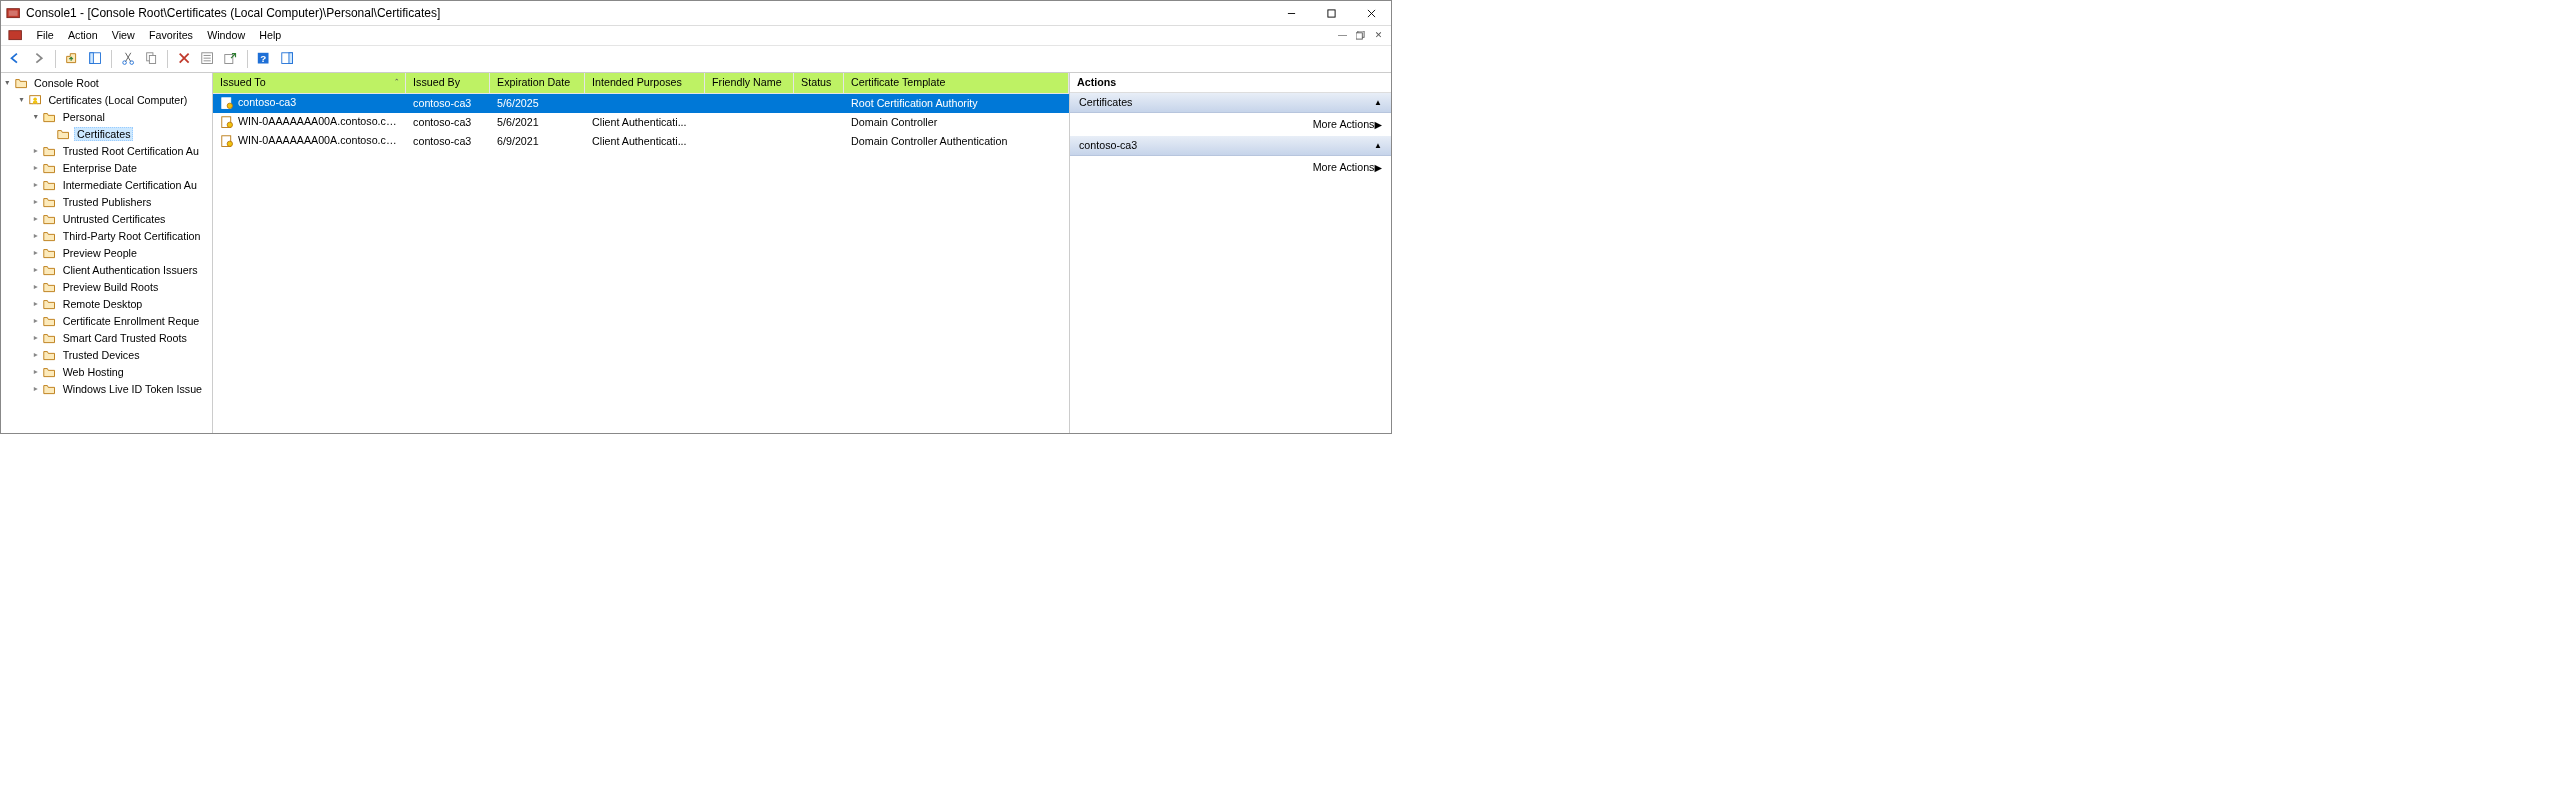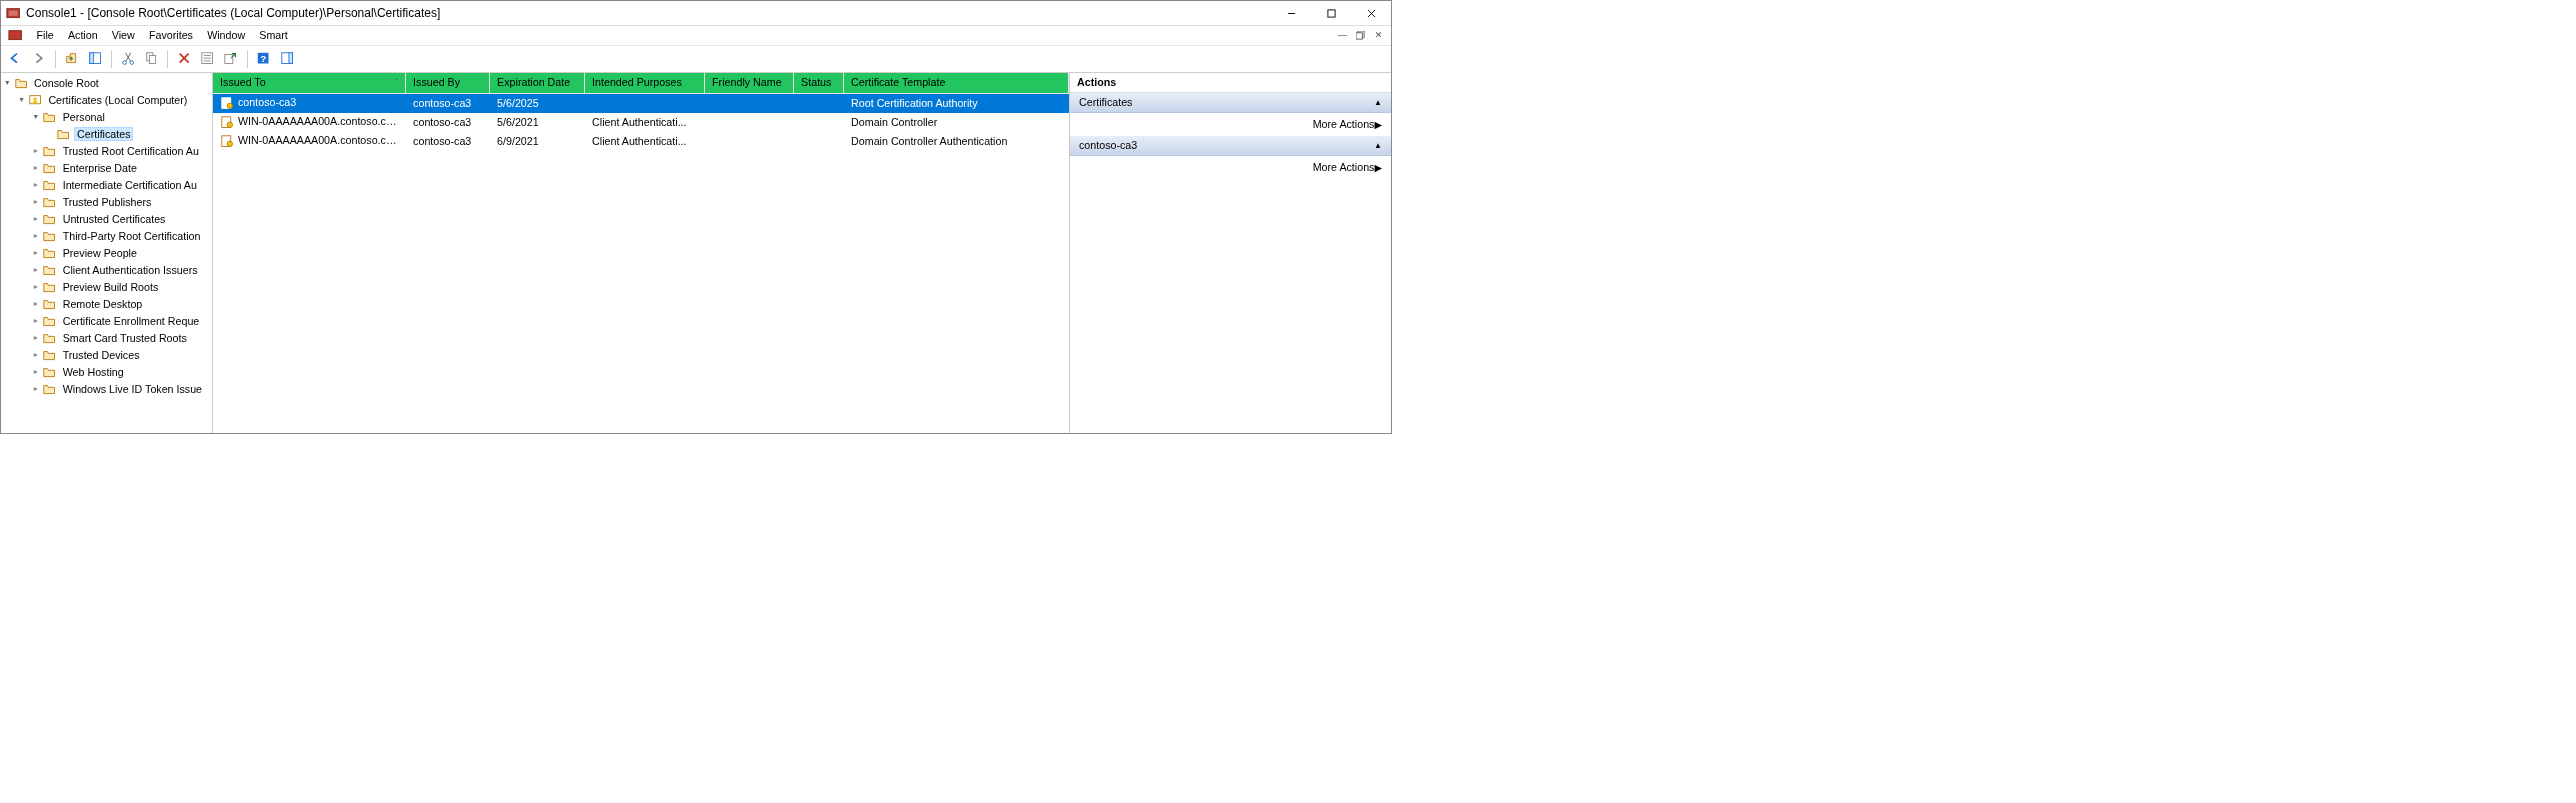--- a/index.html
+++ b/index.html
@@ -27,21 +27,21 @@
 
 .tree ul { list-style: none; }
 .tree li { white-space: nowrap; }
 .tree .row { display: flex; align-items: center; height: 17px; padding-right:3.6px;}
 .tree .twisty { width: 12.5px; display:inline-flex; justify-content:center; color:#666; font-size:8px;}
 .tree .icon { width: 14.3px; height:14.3px; margin-right: 3.6px; display:inline-flex;align-items:center;justify-content:center;}
 .tree .lbl { padding:0.9px 2.7px;}
 .tree .row.selected .lbl{ background:#cce8ff; border:0.9px dotted #99ccff; padding:0 1.8px;}
 .tree .children { padding-left: 14.3px; }
 
-.list-header { display: flex; background:#22c55e; border-bottom:0.9px solid #e5e5e5; height:21.4px;}
+.list-header { display: flex; background:#bef264; border-bottom:0.9px solid #e5e5e5; height:21.4px;}
 .list-header .col { padding: 3.6px 7.1px; border-right:0.9px solid #e5e5e5; font-size:10.7px; position:relative; overflow:hidden; text-overflow:ellipsis; white-space:nowrap;}
 .list-header .col .sort{font-size:7.1px;color:#555;position:absolute;right:5.4px;top:4.5px;}
 .list-body .row { display: flex; height:19px; align-items:center;}
 .list-body .row.selected { background:#0078d7; color:#fff; }
 .list-body .cell { padding: 1.8px 7.1px; overflow:hidden; text-overflow:ellipsis; white-space:nowrap;}
 .list-body .cell .icon{display:inline-flex;width:14.3px;height:14.3px;margin-right:3.6px;vertical-align:middle;}
 
 .col-issued-to{width:193px;} .col-issued-by{width:84px;} .col-exp{width:95px;} .col-purpose{width:120px;} .col-friendly{width:89px;} .col-status{width:50px;} .col-template{flex:1;}
 
 .action-header{padding:3.6px 7.1px;font-weight:bold;border-bottom:0.9px solid #ddd;background:#fff;}
@@ -85,21 +85,21 @@
   <span class="appicon">
     <svg width="14.3" height="14.3" viewBox="0 0 16 16">
         <rect x="1" y="3" width="14" height="10" fill="#c0392b" stroke="#7b241c"></rect>
       </svg>
   </span>
   <span class="menu">File</span>
   <span class="menu">Action</span>
   <span class="menu">View</span>
   <span class="menu">Favorites</span>
   <span class="menu">Window</span>
-  <span class="menu">Smart</span>
+  <span class="menu">Help</span>
   <span class="spacer"></span>
   <div class="mdi-controls">
     <div class="mdi-btn">—</div>
     <div class="mdi-btn">
         <svg width="9" height="9" viewBox="0 0 10 10">
           <rect x="2" y="0" width="7" height="7" fill="none" stroke="#555"></rect>
           <rect x="0" y="2" width="7" height="7" fill="#fff" stroke="#555"></rect>
         </svg>
       </div>
     <div class="mdi-btn">✕</div>

